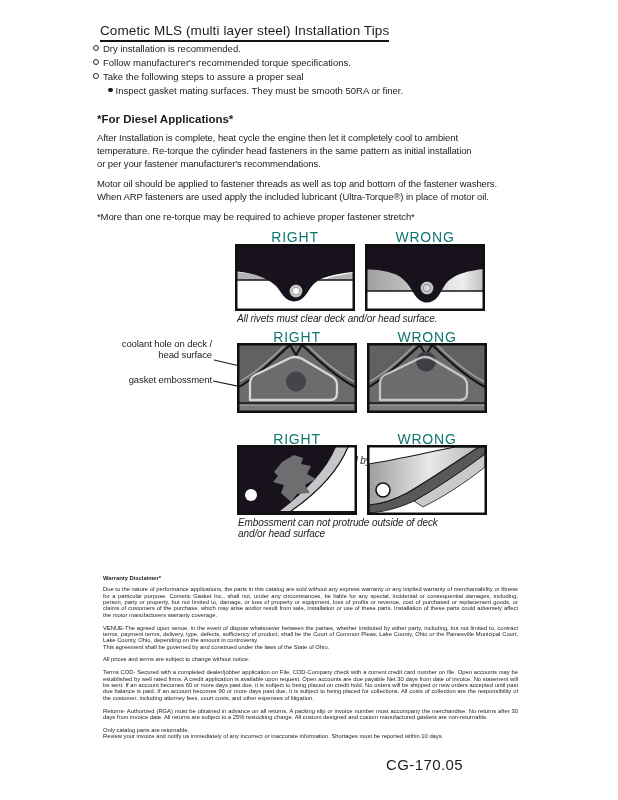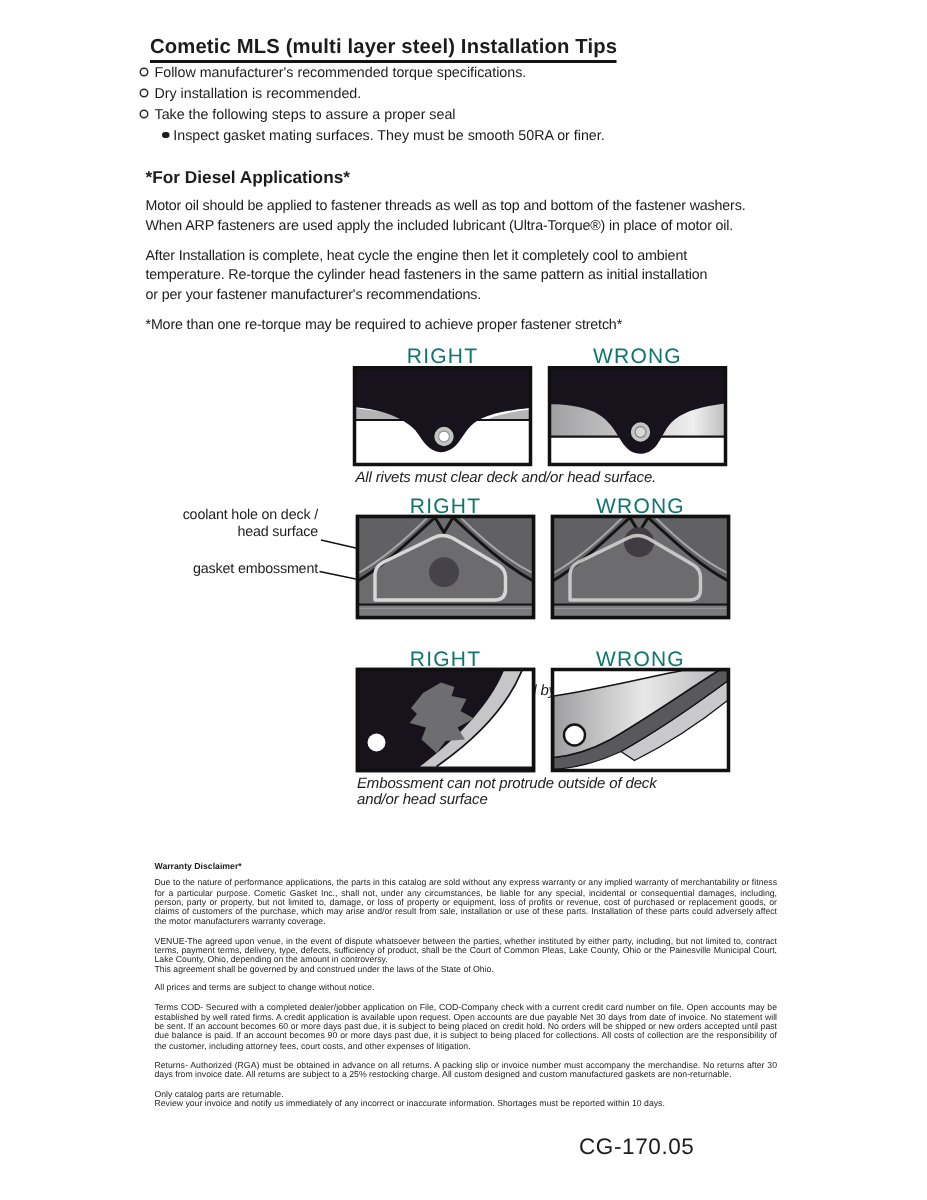--- a/index.html
+++ b/index.html
@@ -5,21 +5,21 @@
   html,body{margin:0;padding:0;}
   body{
     width:618px;height:800px;position:relative;background:#ffffff;
     font-family:"Liberation Sans", sans-serif;
     color:var(--ink,#1c1c1c);
     overflow:hidden;
   }
   .abs{position:absolute;}
   
   .title{
-    left:100px;top:23px;font-size:13.5px;font-weight:bold;
+    left:100px;top:23px;font-size:13.5px;font-weight:normal;
     border-bottom:2px solid #141414;padding-bottom:2px;letter-spacing:.1px;
     white-space:nowrap;
   }
   
   .tips{left:93px;top:41px;font-size:9.5px;}
   .tip{height:14px;display:flex;align-items:center;white-space:nowrap;}
   .tip.l2{padding-left:15px;}
   .b1{width:4px;height:4px;border:1px solid #2a2a2a;border-radius:50%;
       display:inline-block;margin-right:4px;flex:0 0 auto;}
   .b2{width:4.5px;height:4.5px;background:#1c1c1c;border-radius:50%;
@@ -46,43 +46,43 @@
 </head>
 <body>
 
 <div>
 
   <div class="abs title">Cometic MLS (multi layer steel) Installation Tips</div>
 
   <div class="abs tips">
     <div class="tip l1">
         <span class="b1"></span>
-        <span>Follow manufacturer's recommended torque specifications.</span>
+        <span>Dry installation is recommended.</span>
       </div>
     <div class="tip l1">
         <span class="b1"></span>
-        <span>Dry installation is recommended.</span>
+        <span>Follow manufacturer's recommended torque specifications.</span>
       </div>
     <div class="tip l1">
         <span class="b1"></span>
         <span>Take the following steps to assure a proper seal</span>
       </div>
     <div class="tip l2">
         <span class="b2"></span>
         <span>Inspect gasket mating surfaces.  They must be smooth 50RA or finer.</span>
       </div>
   </div>
 
   <div class="abs diesel">
     <div class="h">*For Diesel Applications*</div>
-    <div class="p">Motor oil should be applied to fastener threads as well as top and bottom of the fastener washers.
-When ARP fasteners are used apply the included lubricant (Ultra-Torque®) in place of motor oil.</div>
     <div class="p">After Installation is complete, heat cycle the engine then let it completely cool to ambient
 temperature. Re-torque the cylinder head fasteners in the same pattern as initial installation
 or per your fastener manufacturer's recommendations.</div>
+    <div class="p">Motor oil should be applied to fastener threads as well as top and bottom of the fastener washers.
+When ARP fasteners are used apply the included lubricant (Ultra-Torque®) in place of motor oil.</div>
     <div class="note">*More than one re-torque may be required to achieve proper fastener stretch*</div>
   </div>
 
   <div class="abs hdr" style="left:235px;top:229px;">RIGHT</div>
   <div class="abs hdr" style="left:365px;top:229px;">WRONG</div>
 
   <div class="abs panel" style="left:235px;top:244px;">
     <svg width="120" height="67" viewBox="0 0 120 67">
       <rect x="0" y="0" width="120" height="67" fill="#ffffff"></rect>
       <path d="M2,36 L2,28 C16,30 32,32 46,35 L49,36 Z" fill="#b4b4b6"></path>

